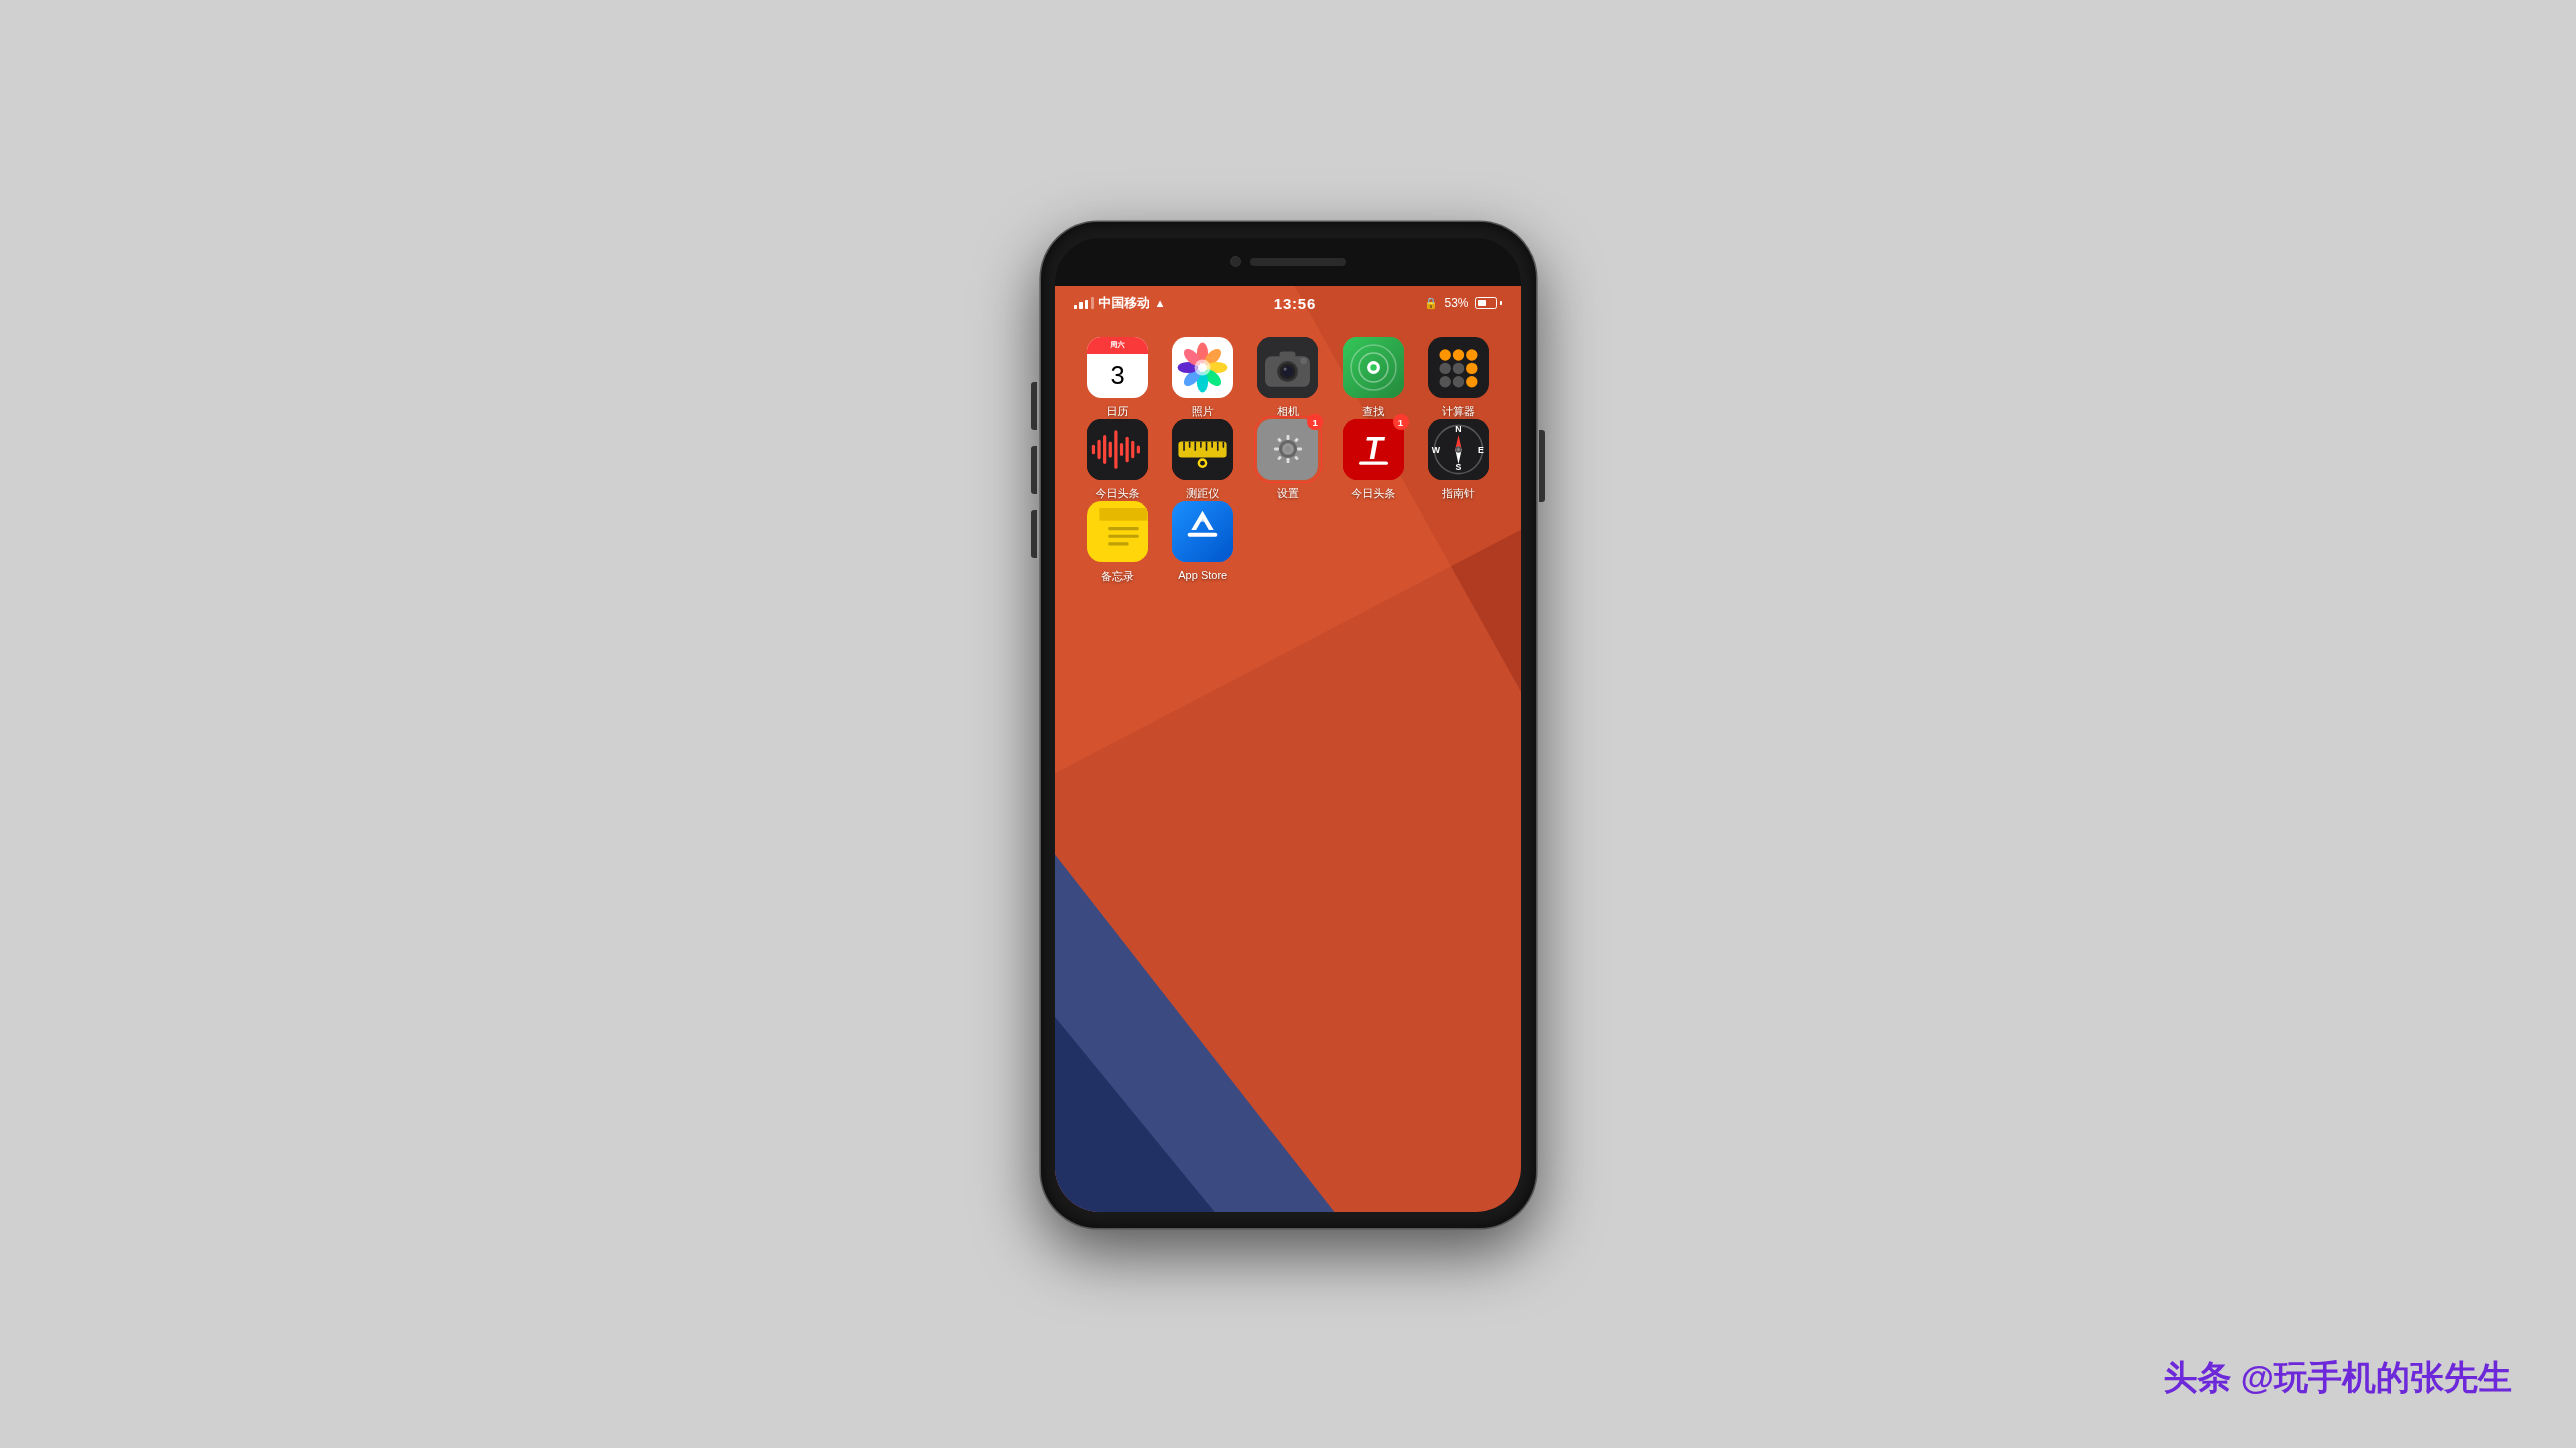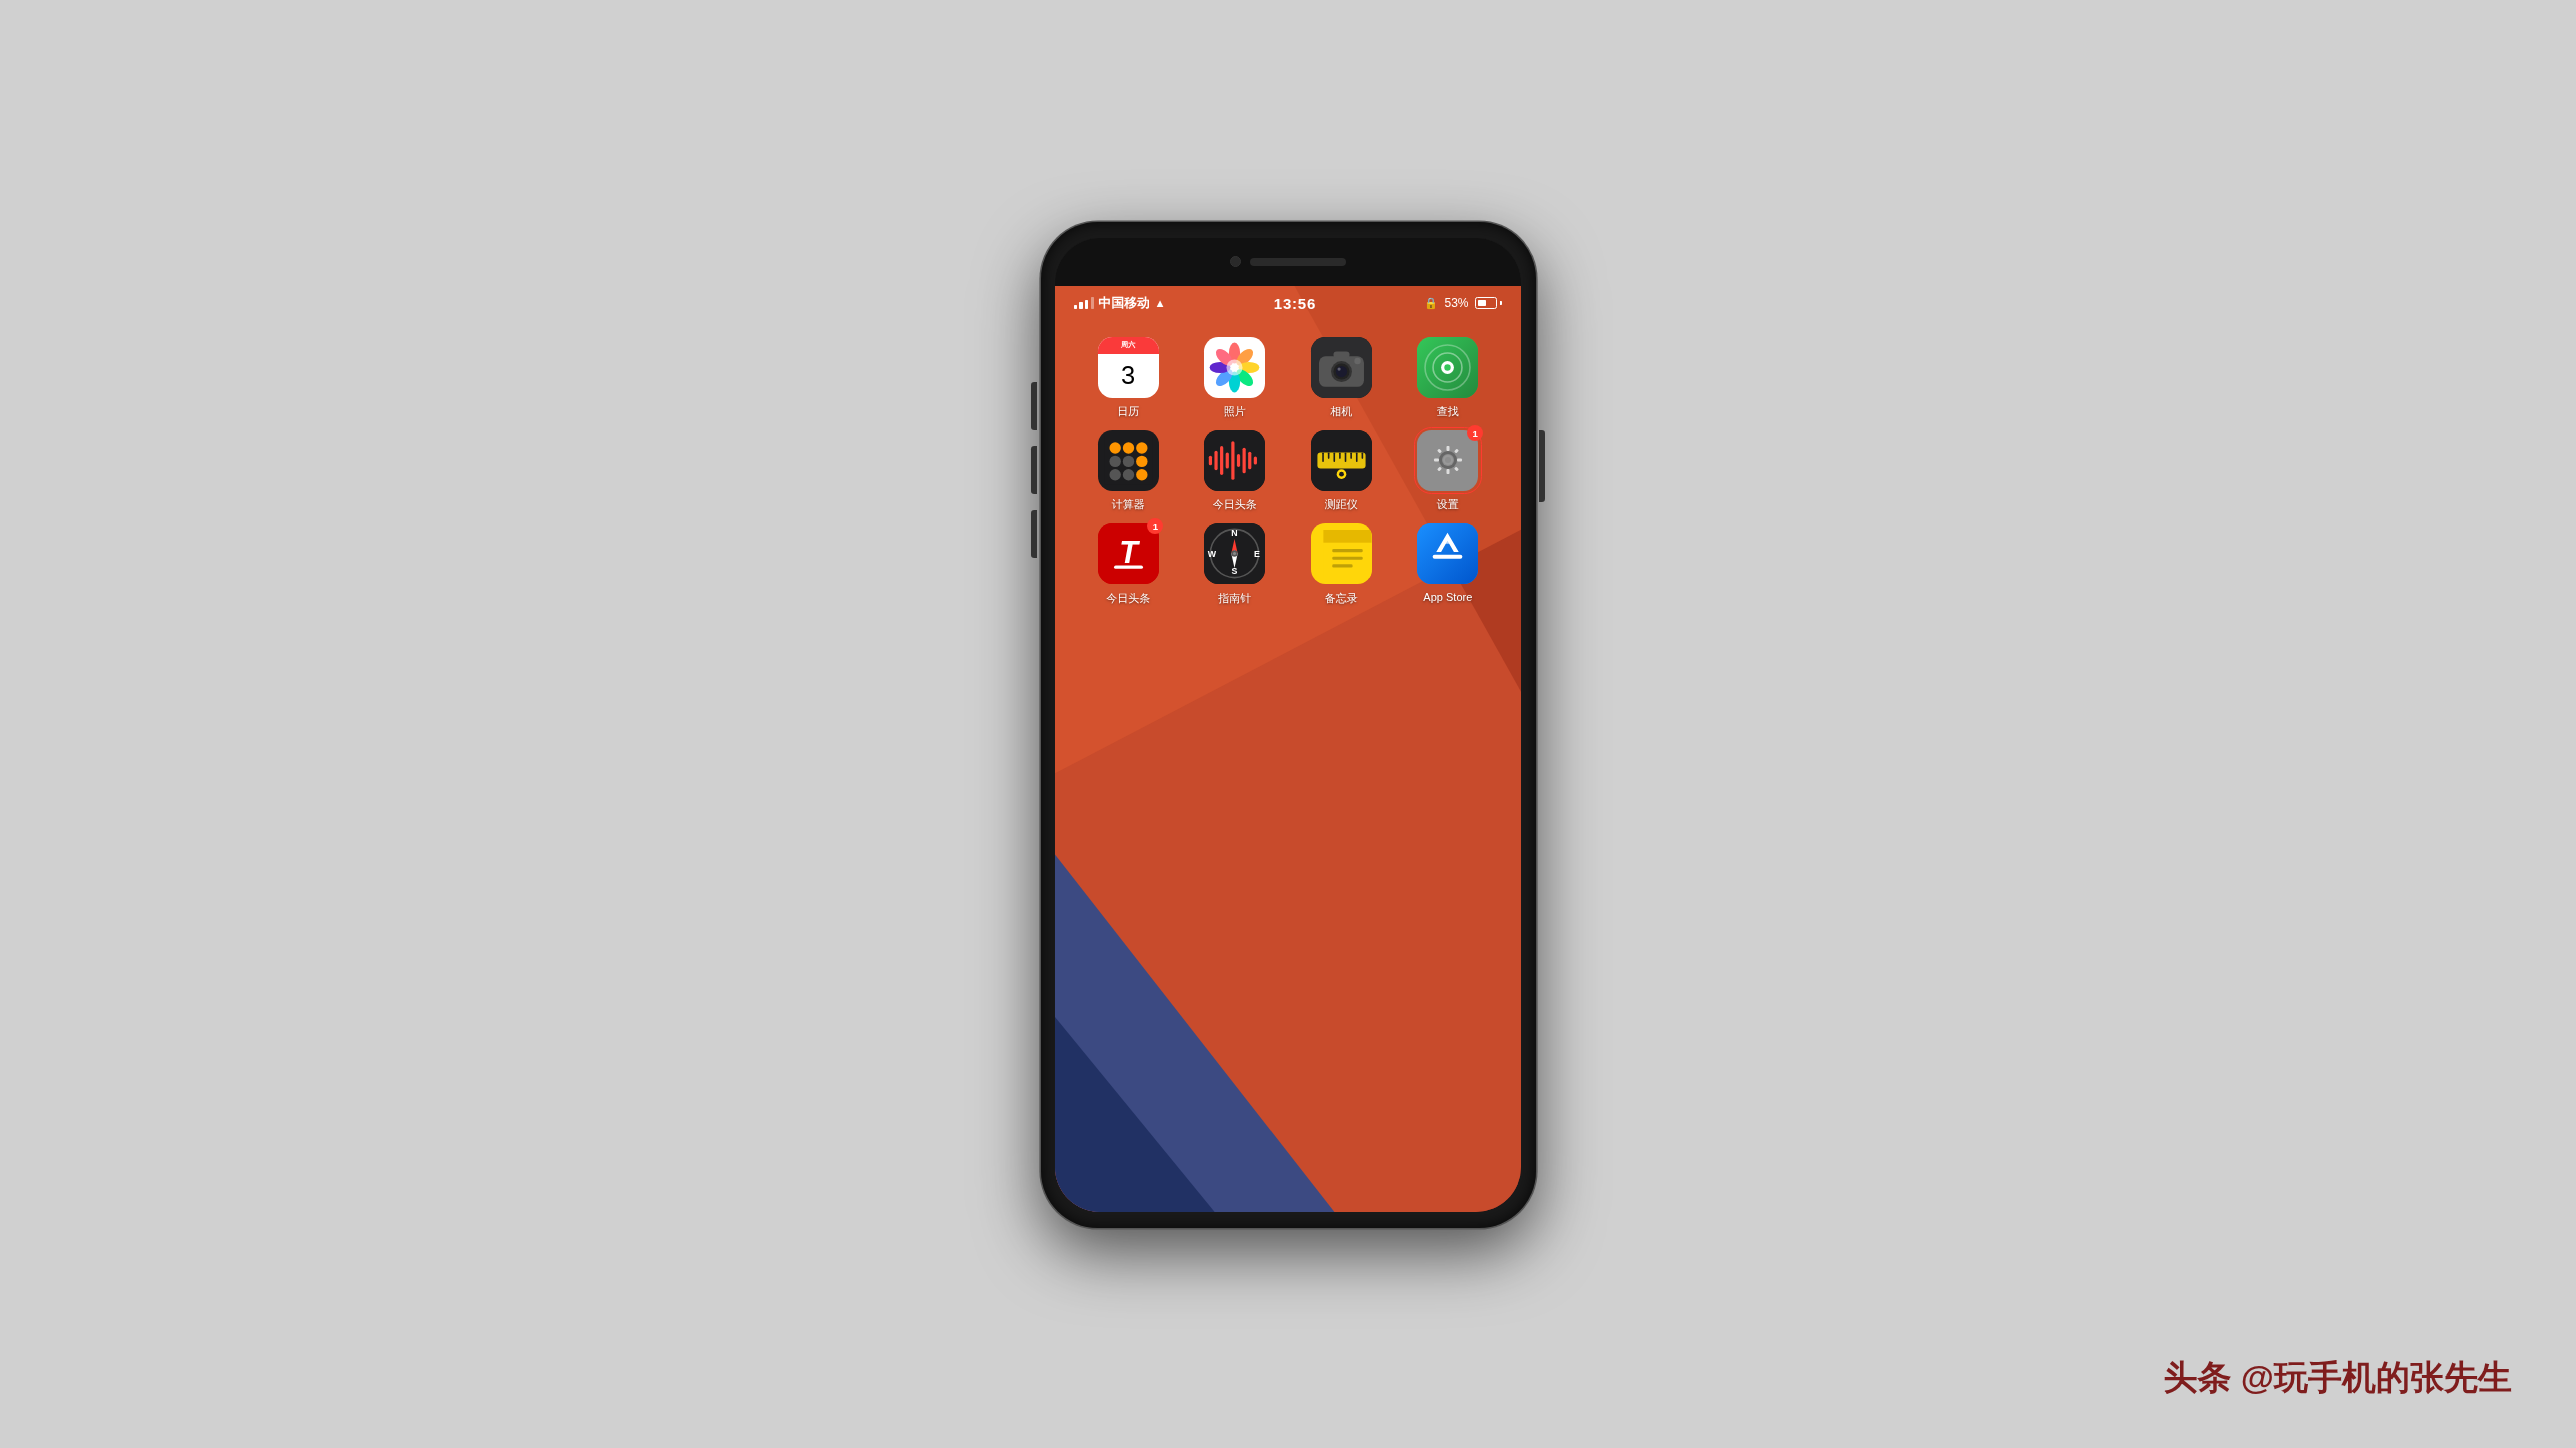--- a/index.html
+++ b/index.html
@@ -13,21 +13,21 @@
       font-family: -apple-system, 'PingFang SC', 'Helvetica Neue', sans-serif;
       position: relative;
     }
 
     .watermark {
       position: absolute;
       bottom: 48px;
       right: 64px;
       font-size: 34px;
       font-weight: bold;
-      color: #7f1d1d;
+      color: #6d28d9;
       z-index: 100;
     }
 
     .phone-outer {
       width: 495px;
       height: 1006px;
       background: #1a1a1a;
       border-radius: 57px;
       position: relative;
       box-shadow:
@@ -230,22 +230,22 @@
     }
 
     
     .app-grid {
       position: absolute;
       top: 83px;
       left: 0;
       right: 0;
       padding: 16px 24px;
       display: grid;
-      grid-template-columns: repeat(4, 1fr);
-      gap: 11px 8px;
+      grid-template-columns: repeat(5, 1fr);
+      gap: 0 8px;
       z-index: 3;
     }
 
     .app-item {
       display: flex;
       flex-direction: column;
       align-items: center;
       gap: 6.4px;
       cursor: pointer;
       position: relative;

